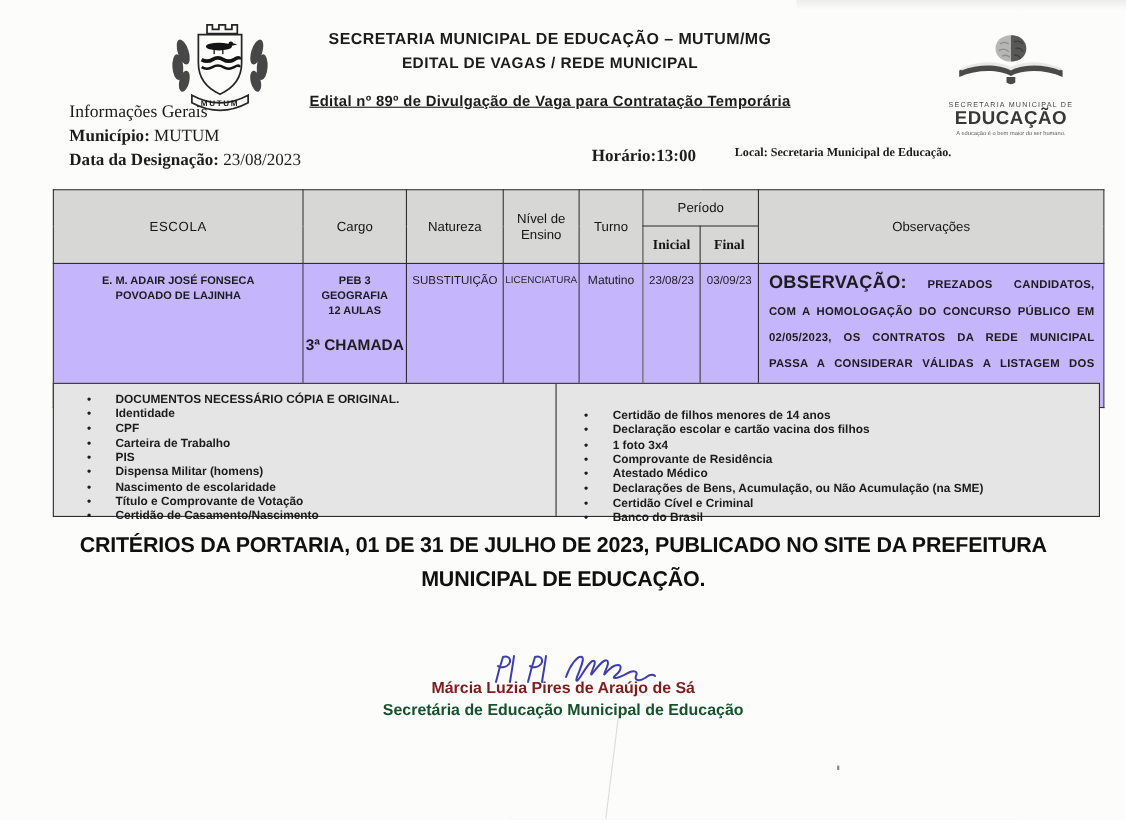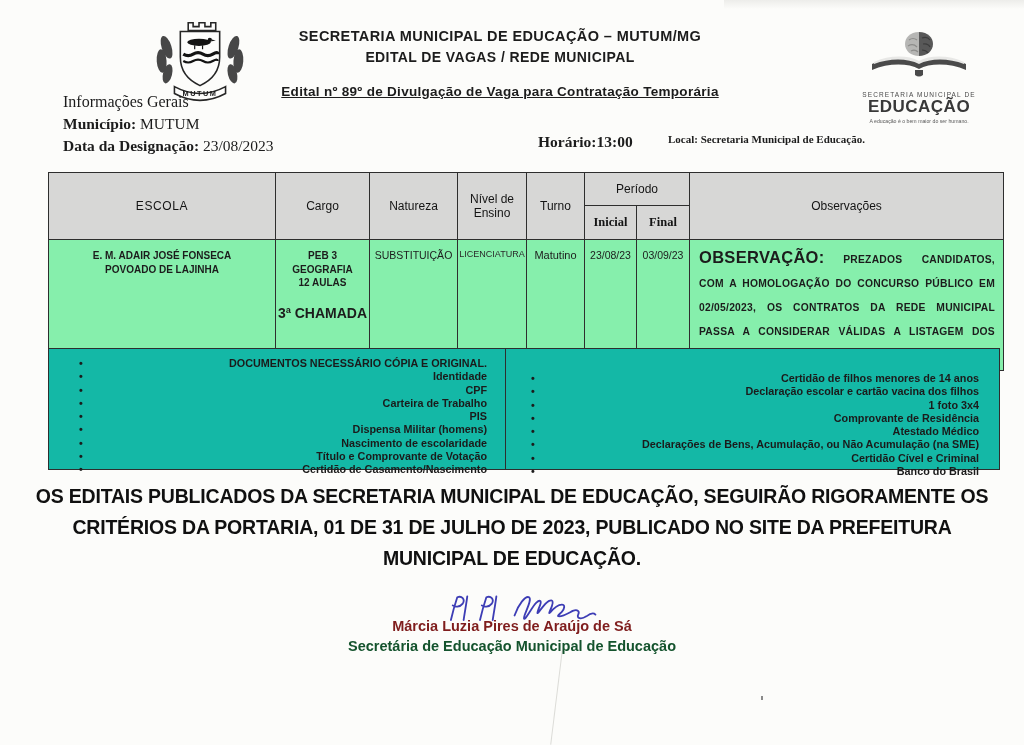--- a/index.html
+++ b/index.html
@@ -46,37 +46,37 @@
 
   
   table.vagas{position:absolute;left:48px;top:172px;width:955px;
     border-collapse:collapse;table-layout:fixed;}
   .vagas th,.vagas td{border:1px solid #2e2e2e;overflow:hidden;}
   .vagas thead th{background:#d7d7d6;font-weight:normal;font-size:12px;color:#141414;}
   .th-escola{font-size:11px;letter-spacing:.6px;}
   .row-top{height:33px;}
   .row-bot{height:34px;}
   .vagas thead .sub{font-family:"Liberation Serif",serif;font-weight:bold;font-size:12.5px;}
-  .vagas tbody td{background:#86efac;vertical-align:top;text-align:center;
+  .vagas tbody td{background:#c4b5fd;vertical-align:top;text-align:center;
     padding-top:9px;height:78px;}
   .cell-escola{font-size:10px;font-weight:bold;line-height:1.35;}
   .cell-cargo{font-size:10px;font-weight:bold;line-height:1.35;}
   .chamada{font-size:14px;font-weight:bold;margin-top:14px;}
   .cell-natureza{font-size:10.5px;}
   .cell-nivel{font-size:9px;color:#2a2a2a;}
   .cell-turno{font-size:11px;}
   .cell-data{font-size:10.5px;}
   .cell-obs{text-align:left !important;padding:5px 8px 4px 9px !important;}
   .obs-p{margin:0;text-align:justify;line-height:1.5;}
   .obs-title{font-size:16.5px;font-weight:bold;letter-spacing:.3px;}
   .obs-text{font-size:10.3px;font-weight:bold;letter-spacing:.25px;word-spacing:2px;}
 
   
   .docs-box{position:absolute;left:48px;top:348px;width:950px;height:120px;
-    border:1.5px solid #2e2e2e;background:#14b8a6;text-align:right;}
+    border:1.5px solid #2e2e2e;background:#e5e5e5;}
   .docs-divider{position:absolute;left:456px;top:0;width:1px;height:100%;background:#2e2e2e;}
   .docs-box ul{list-style:none;margin:0;padding:0;}
   .docs-box li{position:relative;padding-left:38px;font-size:10.8px;font-weight:bold;
     line-height:12.8px;margin-bottom:.5px;color:#1b1b1b;}
   .docs-box li::before{content:"\2022";position:absolute;left:12px;top:0;}
   .docs-left{position:absolute;left:18px;top:8px;width:420px;}
   .docs-right{position:absolute;left:470px;top:23px;width:460px;}
 
   
   .notice{position:absolute;left:12px;top:481px;width:1000px;text-align:center;
@@ -245,21 +245,20 @@
       <li>1 foto 3x4</li>
       <li>Comprovante de Residência</li>
       <li>Atestado Médico</li>
       <li>Declarações de Bens, Acumulação, ou Não Acumulação (na SME)</li>
       <li>Certidão Cível e Criminal</li>
       <li>Banco do Brasil</li>
     </ul>
   </div>
 
   <div class="notice">
-    <div>OS EDITAIS PUBLICADOS DA SECRETARIA MUNICIPAL DE EDUCAÇÃO, SEGUIRÃO RIGORAMENTE OS</div>
     <div>CRITÉRIOS DA PORTARIA, 01 DE 31 DE JULHO DE 2023, PUBLICADO NO SITE DA PREFEITURA</div>
     <div>MUNICIPAL DE EDUCAÇÃO.</div>
   </div>
 
   <div class="sign-block">
     <div class="sign-scribble">
       <svg viewBox="0 0 180 44" width="180" height="40" aria-hidden="true">
         <g stroke="#3d3db5" stroke-width="2" fill="none" stroke-linecap="round" stroke-linejoin="round">
           <path d="M14 33 C17 20 20 11 21 8 C26 6 30 10 27 15 C24 19 18 19 16 17"></path>
           <path d="M32 7 C31 15 29 26 28 33"></path>

